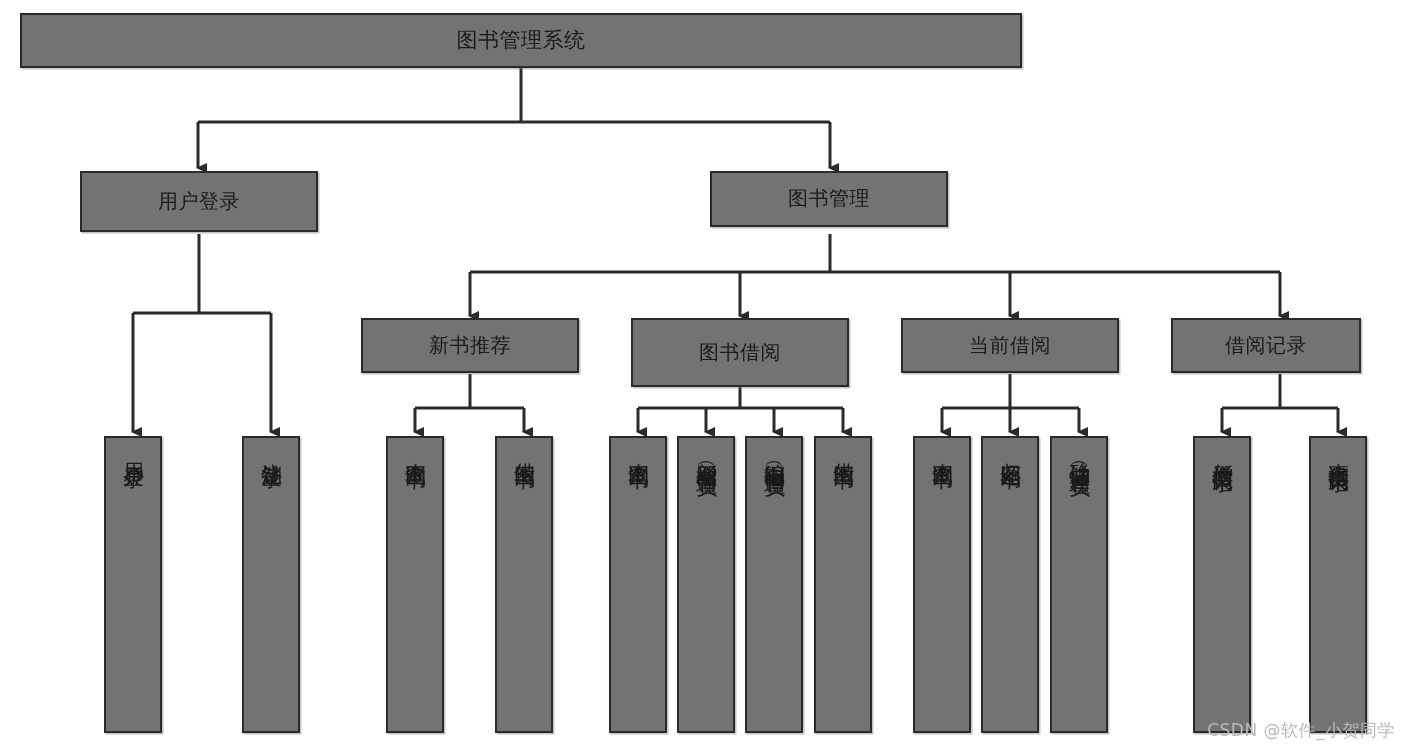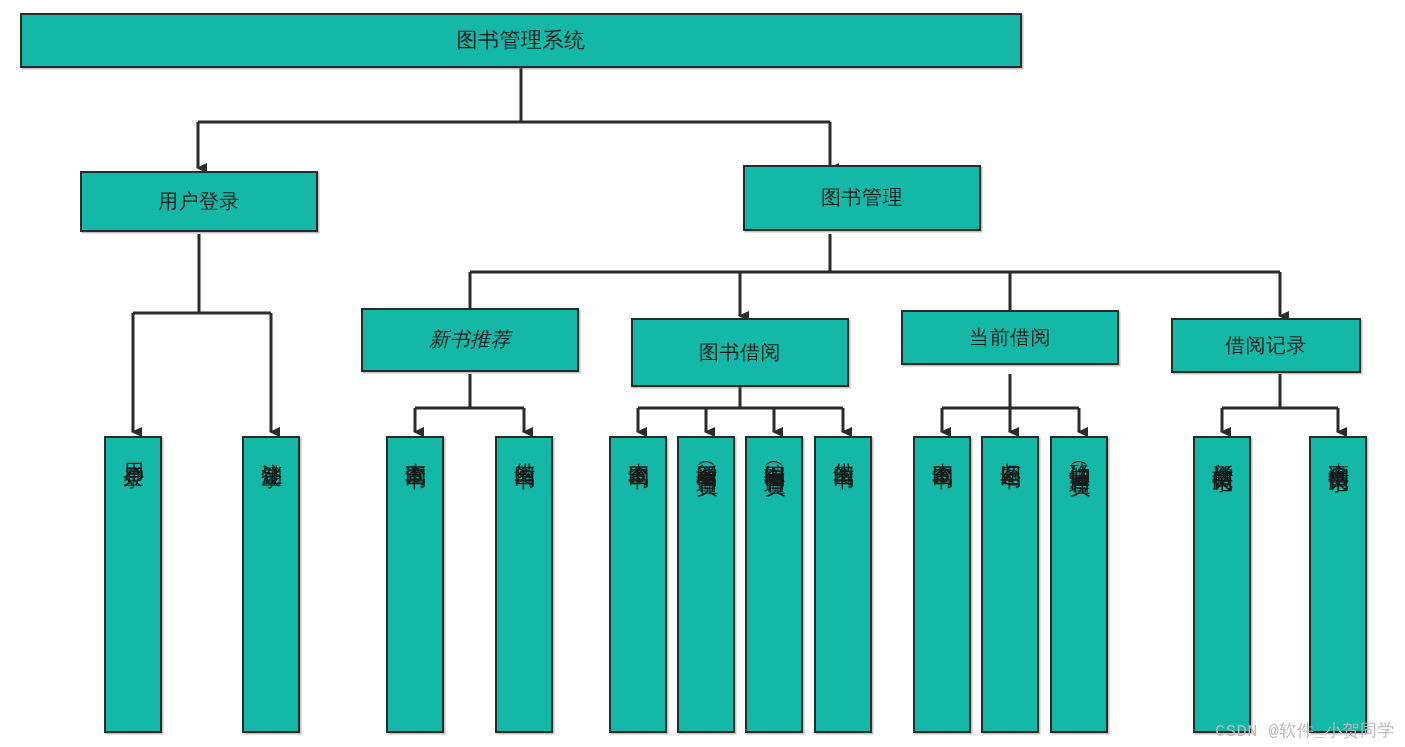--- a/index.html
+++ b/index.html
@@ -21,21 +21,21 @@
     position: absolute;
     left: 0;
     top: 0;
     width: 1405px;
     height: 747px;
     pointer-events: none;
   }
   .node {
     position: absolute;
     box-sizing: border-box;
-    background: #14b8a6;
+    background: #737373;
     border: 2px solid #2b2b2b;
     display: flex;
     align-items: center;
     justify-content: center;
     color: #1a1a1a;
     box-shadow: 1.5px 1.5px 0 rgba(120,120,120,0.45);
   }
   .node .label {
     display: block;
     text-align: center;
@@ -57,21 +57,20 @@
     white-space: nowrap;
   }
   .watermark {
     position: absolute;
     right: 10px;
     bottom: 5px;
     font-size: 17px;
     color: #b9b9b9;
     letter-spacing: 0.5px;
     white-space: nowrap;
-    font-family: Liberation Mono, monospace;
   }
 </style>
 </head>
 <body>
 
 <div id="canvas">
 
   <svg class="wires" viewBox="0 0 1405 747">
     <defs>
       <marker id="arrow" markerWidth="12" markerHeight="12" refX="5" refY="9" orient="auto" markerUnits="userSpaceOnUse">
@@ -124,31 +123,31 @@
     </g>
   </svg>
 
   <div class="node root" style="left:20px; top:13px; width:1002px; height:55px;">
     <span class="label">图书管理系统</span>
   </div>
 
   <div class="node level2" style="left:80px; top:171px; width:238px; height:61px;">
     <span class="label">用户登录</span>
   </div>
-  <div class="node level2" style="left:710px; top:165px; width:238px; height:66px;margin-left:33px;">
+  <div class="node level2" style="left:710px; top:171px; width:238px; height:56px;">
     <span class="label">图书管理</span>
   </div>
 
-  <div class="node level2" style="left:361px; top:308px; width:218px; height:64px;font-style:italic;">
+  <div class="node level2" style="left:361px; top:318px; width:218px; height:55px;">
     <span class="label">新书推荐</span>
   </div>
   <div class="node level2" style="left:631px; top:318px; width:218px; height:69px;">
     <span class="label">图书借阅</span>
   </div>
-  <div class="node level2" style="left:901px; top:310px; width:218px; height:55px;">
+  <div class="node level2" style="left:901px; top:318px; width:218px; height:55px;">
     <span class="label">当前借阅</span>
   </div>
   <div class="node level2" style="left:1171px; top:318px; width:190px; height:55px;">
     <span class="label">借阅记录</span>
   </div>
 
   <div class="node leaf" style="left:104px; top:436px; width:58px; height:297px;">
     <span class="label">用户登录</span>
   </div>
   <div class="node leaf" style="left:242px; top:436px; width:58px; height:297px;">

